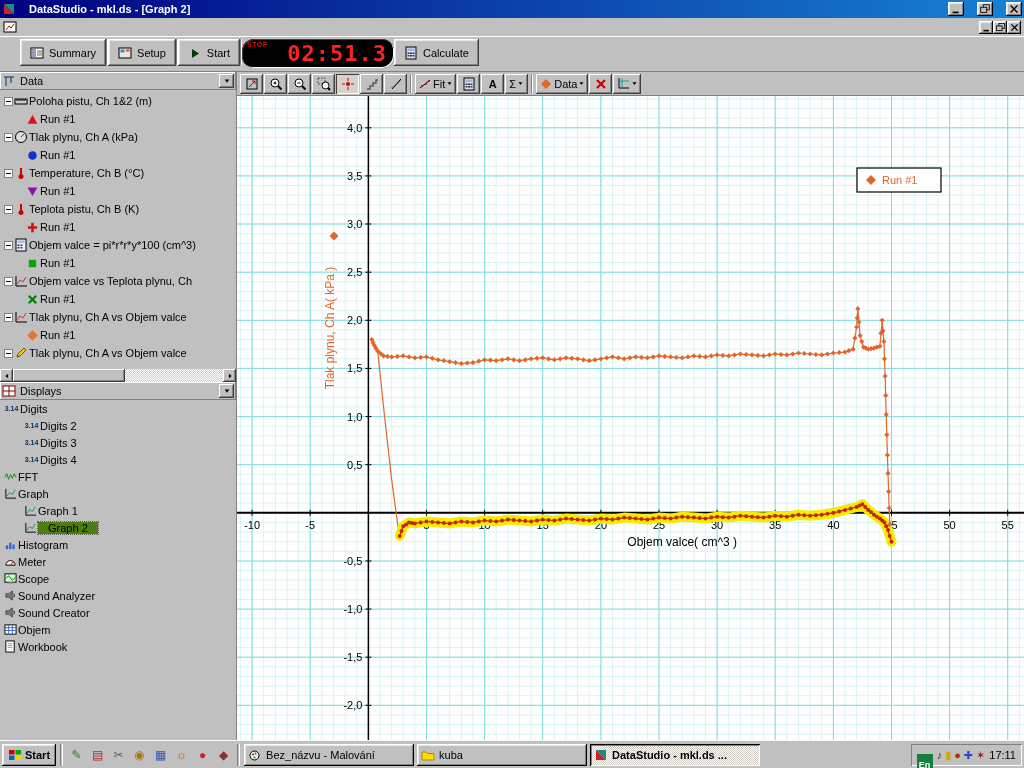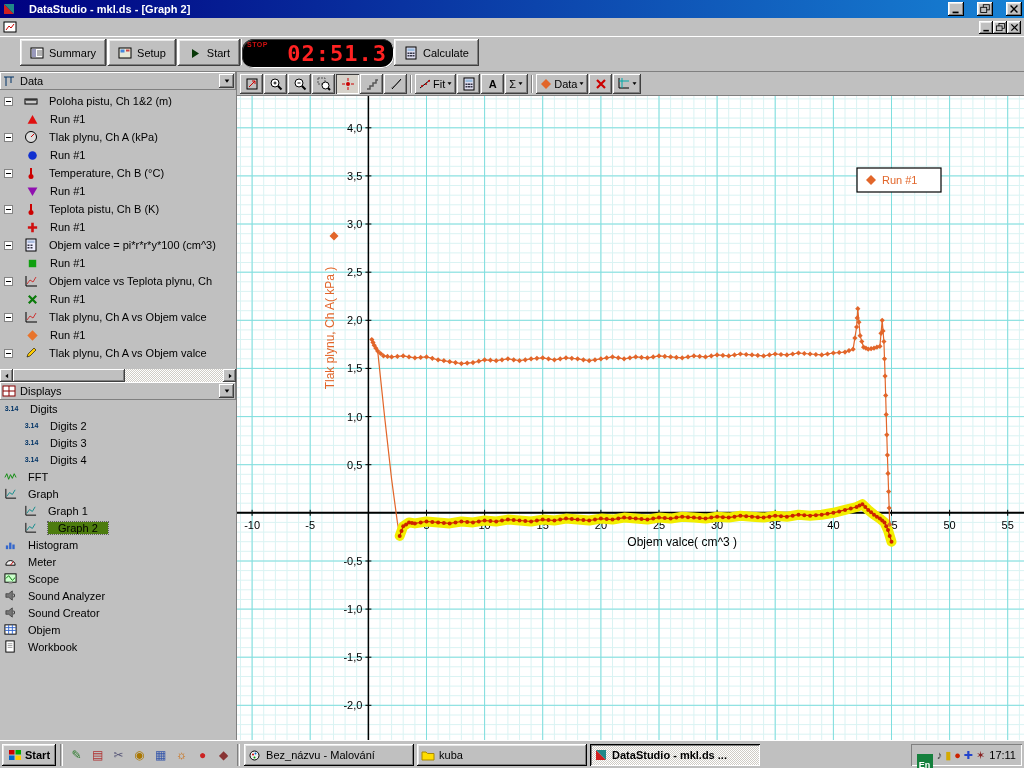--- a/index.html
+++ b/index.html
@@ -34,21 +34,21 @@
     font-family:"DejaVu Sans Mono", monospace; font-weight:bold; font-size:22px; letter-spacing:1px; }
 
   
   #main { display:flex; height:668px; }
   #leftpanel { width:237px; background:#c0c0c0; border-right:1px solid #808080; display:flex; flex-direction:column; overflow:hidden; }
   .panel-header { height:18px; flex:none; display:flex; align-items:center; gap:4px; padding:0 2px;
     box-shadow: inset -1px -1px 0 #808080, inset 1px 1px 0 #fff; }
   .panel-header .ph-label { flex:1; }
   .drop-btn { width:15px; height:14px; background:#c0c0c0; display:flex; align-items:center; justify-content:center;
     box-shadow: inset -1px -1px 0 #404040, inset 1px 1px 0 #fff, inset -2px -2px 0 #808080; }
-  .tree-row { height:18px; display:flex; align-items:center; gap:11px; padding-left:4px; white-space:nowrap; overflow:hidden; }
+  .tree-row { height:18px; display:flex; align-items:center; gap:1px; padding-left:4px; white-space:nowrap; overflow:hidden; }
   .run-row { padding-left:26px; }
   .disp-row { height:17px; }
   .lvl1 { padding-left:24px; }
   .expand { width:9px; height:9px; background:#fff; border:1px solid #848484;
     display:inline-flex; align-items:center; justify-content:center; flex:none; }
   .sel .tree-label { background:#4d7c0f; outline:1px dotted #606060; padding:0 10px; }
   .digits-ic { font-size:7px; font-weight:bold; color:#003366; width:15px; flex:none; text-align:center; }
   #data-tree { padding-top:2px; }
   #hscroll { height:13px; margin-top:7px; display:flex; flex:none;
     background:repeating-conic-gradient(#ffffff 0% 25%, #d0cdc6 0% 50%) 0 0 / 2px 2px; }

